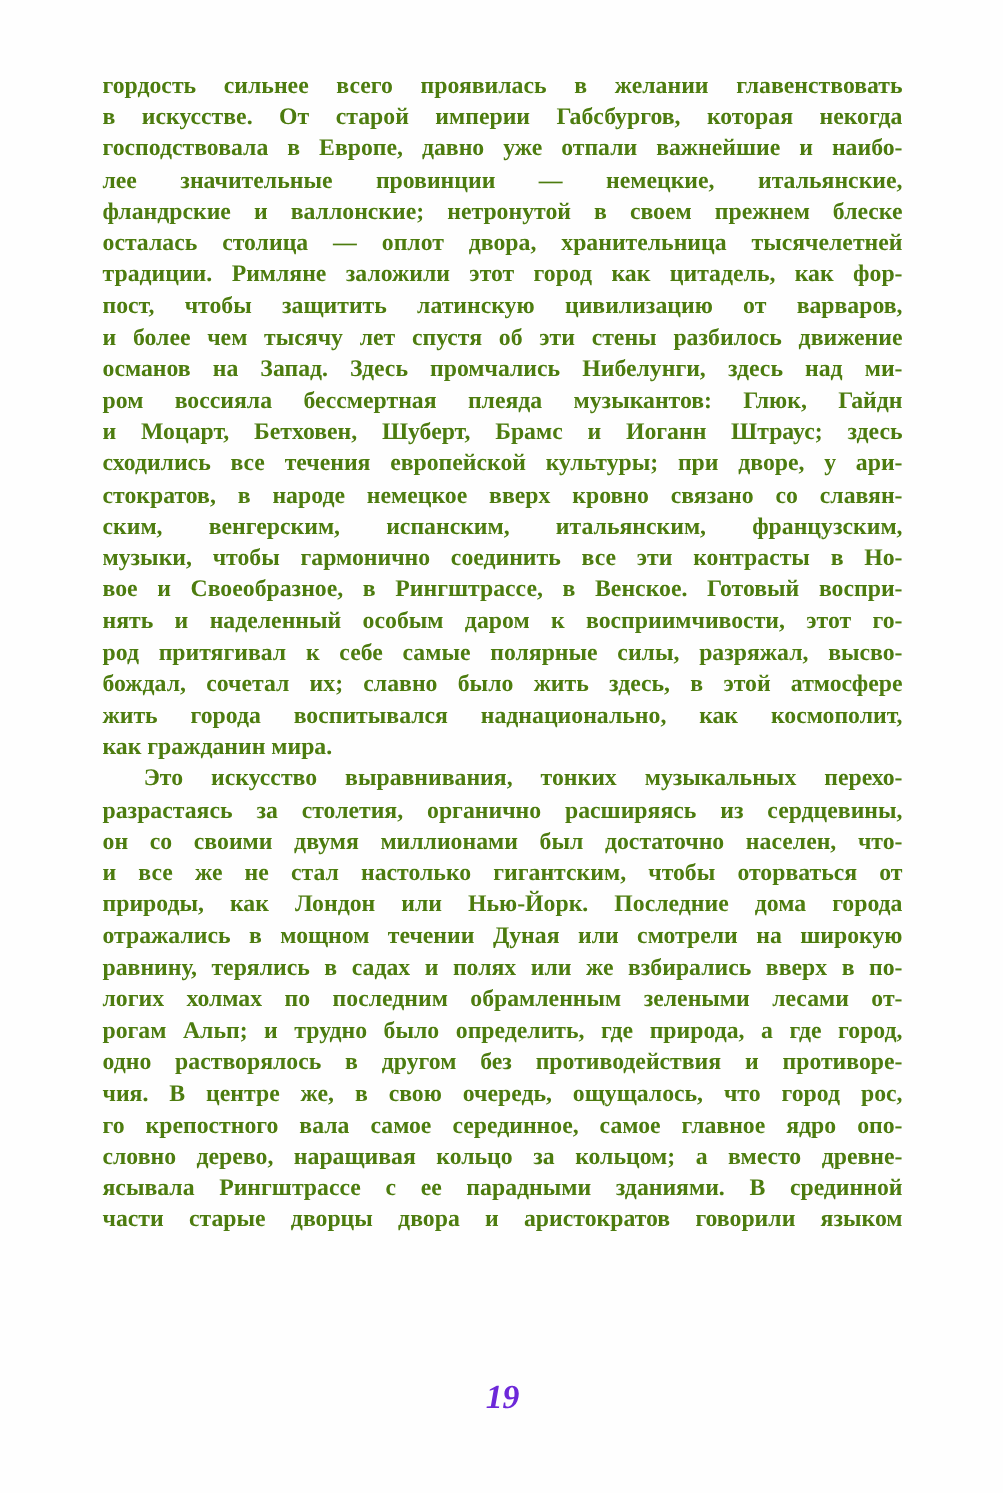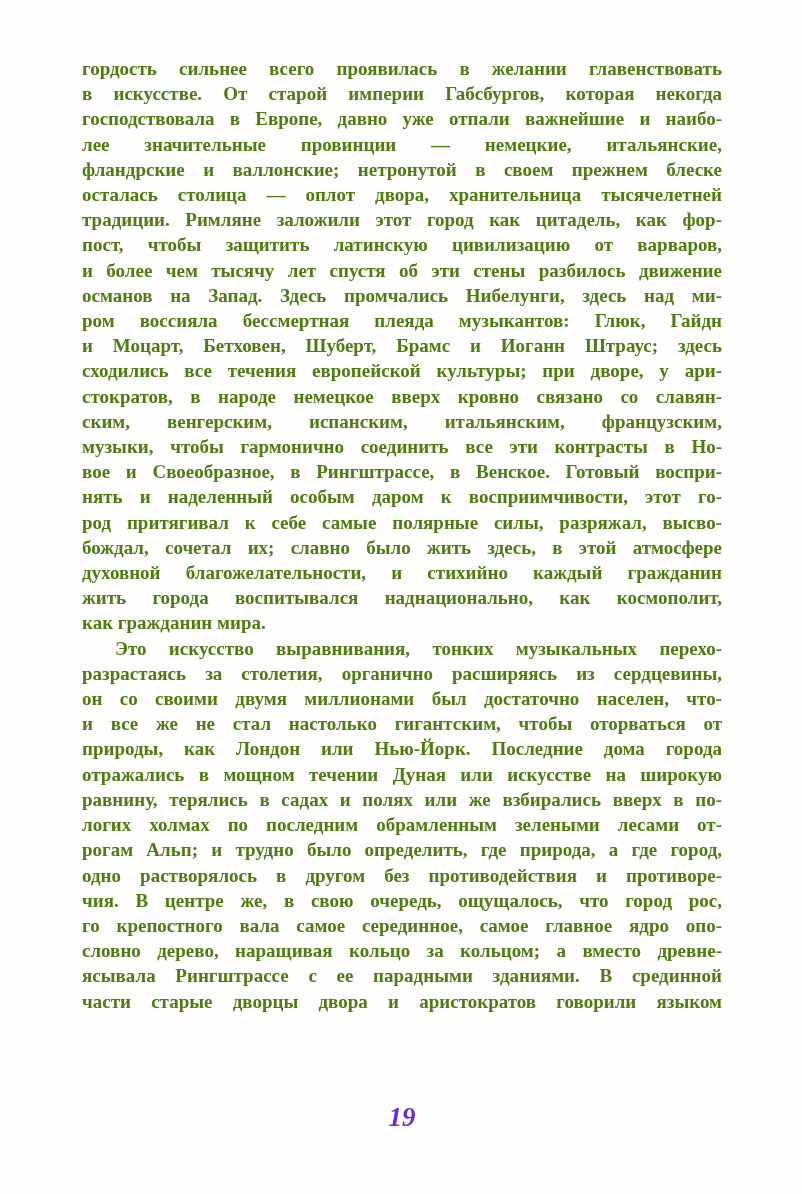--- a/index.html
+++ b/index.html
@@ -71,29 +71,28 @@
       <div class="line">ром воссияла бессмертная плеяда музыкантов: Глюк, Гайдн</div>
       <div class="line">и Моцарт, Бетховен, Шуберт, Брамс и Иоганн Штраус; здесь</div>
       <div class="line">сходились все течения европейской культуры; при дворе, у ари-</div>
       <div class="line">стократов, в народе немецкое вверх кровно связано со славян-</div>
       <div class="line">ским, венгерским, испанским, итальянским, французским,</div>
       <div class="line">музыки, чтобы гармонично соединить все эти контрасты в Но-</div>
       <div class="line">вое и Своеобразное, в Рингштрассе, в Венское. Готовый воспри-</div>
       <div class="line">нять и наделенный особым даром к восприимчивости, этот го-</div>
       <div class="line">род притягивал к себе самые полярные силы, разряжал, высво-</div>
       <div class="line">бождал, сочетал их; славно было жить здесь, в этой атмосфере</div>
-      <div class="line">духовной благожелательности, и стихийно каждый гражданин</div>
       <div class="line">жить города воспитывался наднационально, как космополит,</div>
       <div class="line par-end">как гражданин мира.</div>
       <div class="line indent">Это искусство выравнивания, тонких музыкальных перехо-</div>
       <div class="line">разрастаясь за столетия, органично расширяясь из сердцевины,</div>
       <div class="line">он со своими двумя миллионами был достаточно населен, что-</div>
       <div class="line">и все же не стал настолько гигантским, чтобы оторваться от</div>
       <div class="line">природы, как Лондон или Нью-Йорк. Последние дома города</div>
-      <div class="line">отражались в мощном течении Дуная или искусстве на широкую</div>
+      <div class="line">отражались в мощном течении Дуная или смотрели на широкую</div>
       <div class="line">равнину, терялись в садах и полях или же взбирались вверх в по-</div>
       <div class="line">логих холмах по последним обрамленным зелеными лесами от-</div>
       <div class="line">рогам Альп; и трудно было определить, где природа, а где город,</div>
       <div class="line">одно растворялось в другом без противодействия и противоре-</div>
       <div class="line">чия. В центре же, в свою очередь, ощущалось, что город рос,</div>
       <div class="line">го крепостного вала самое серединное, самое главное ядро опо-</div>
       <div class="line">словно дерево, наращивая кольцо за кольцом; а вместо древне-</div>
       <div class="line">ясывала Рингштрассе с ее парадными зданиями. В срединной</div>
       <div class="line">части старые дворцы двора и аристократов говорили языком</div>
     </div>

